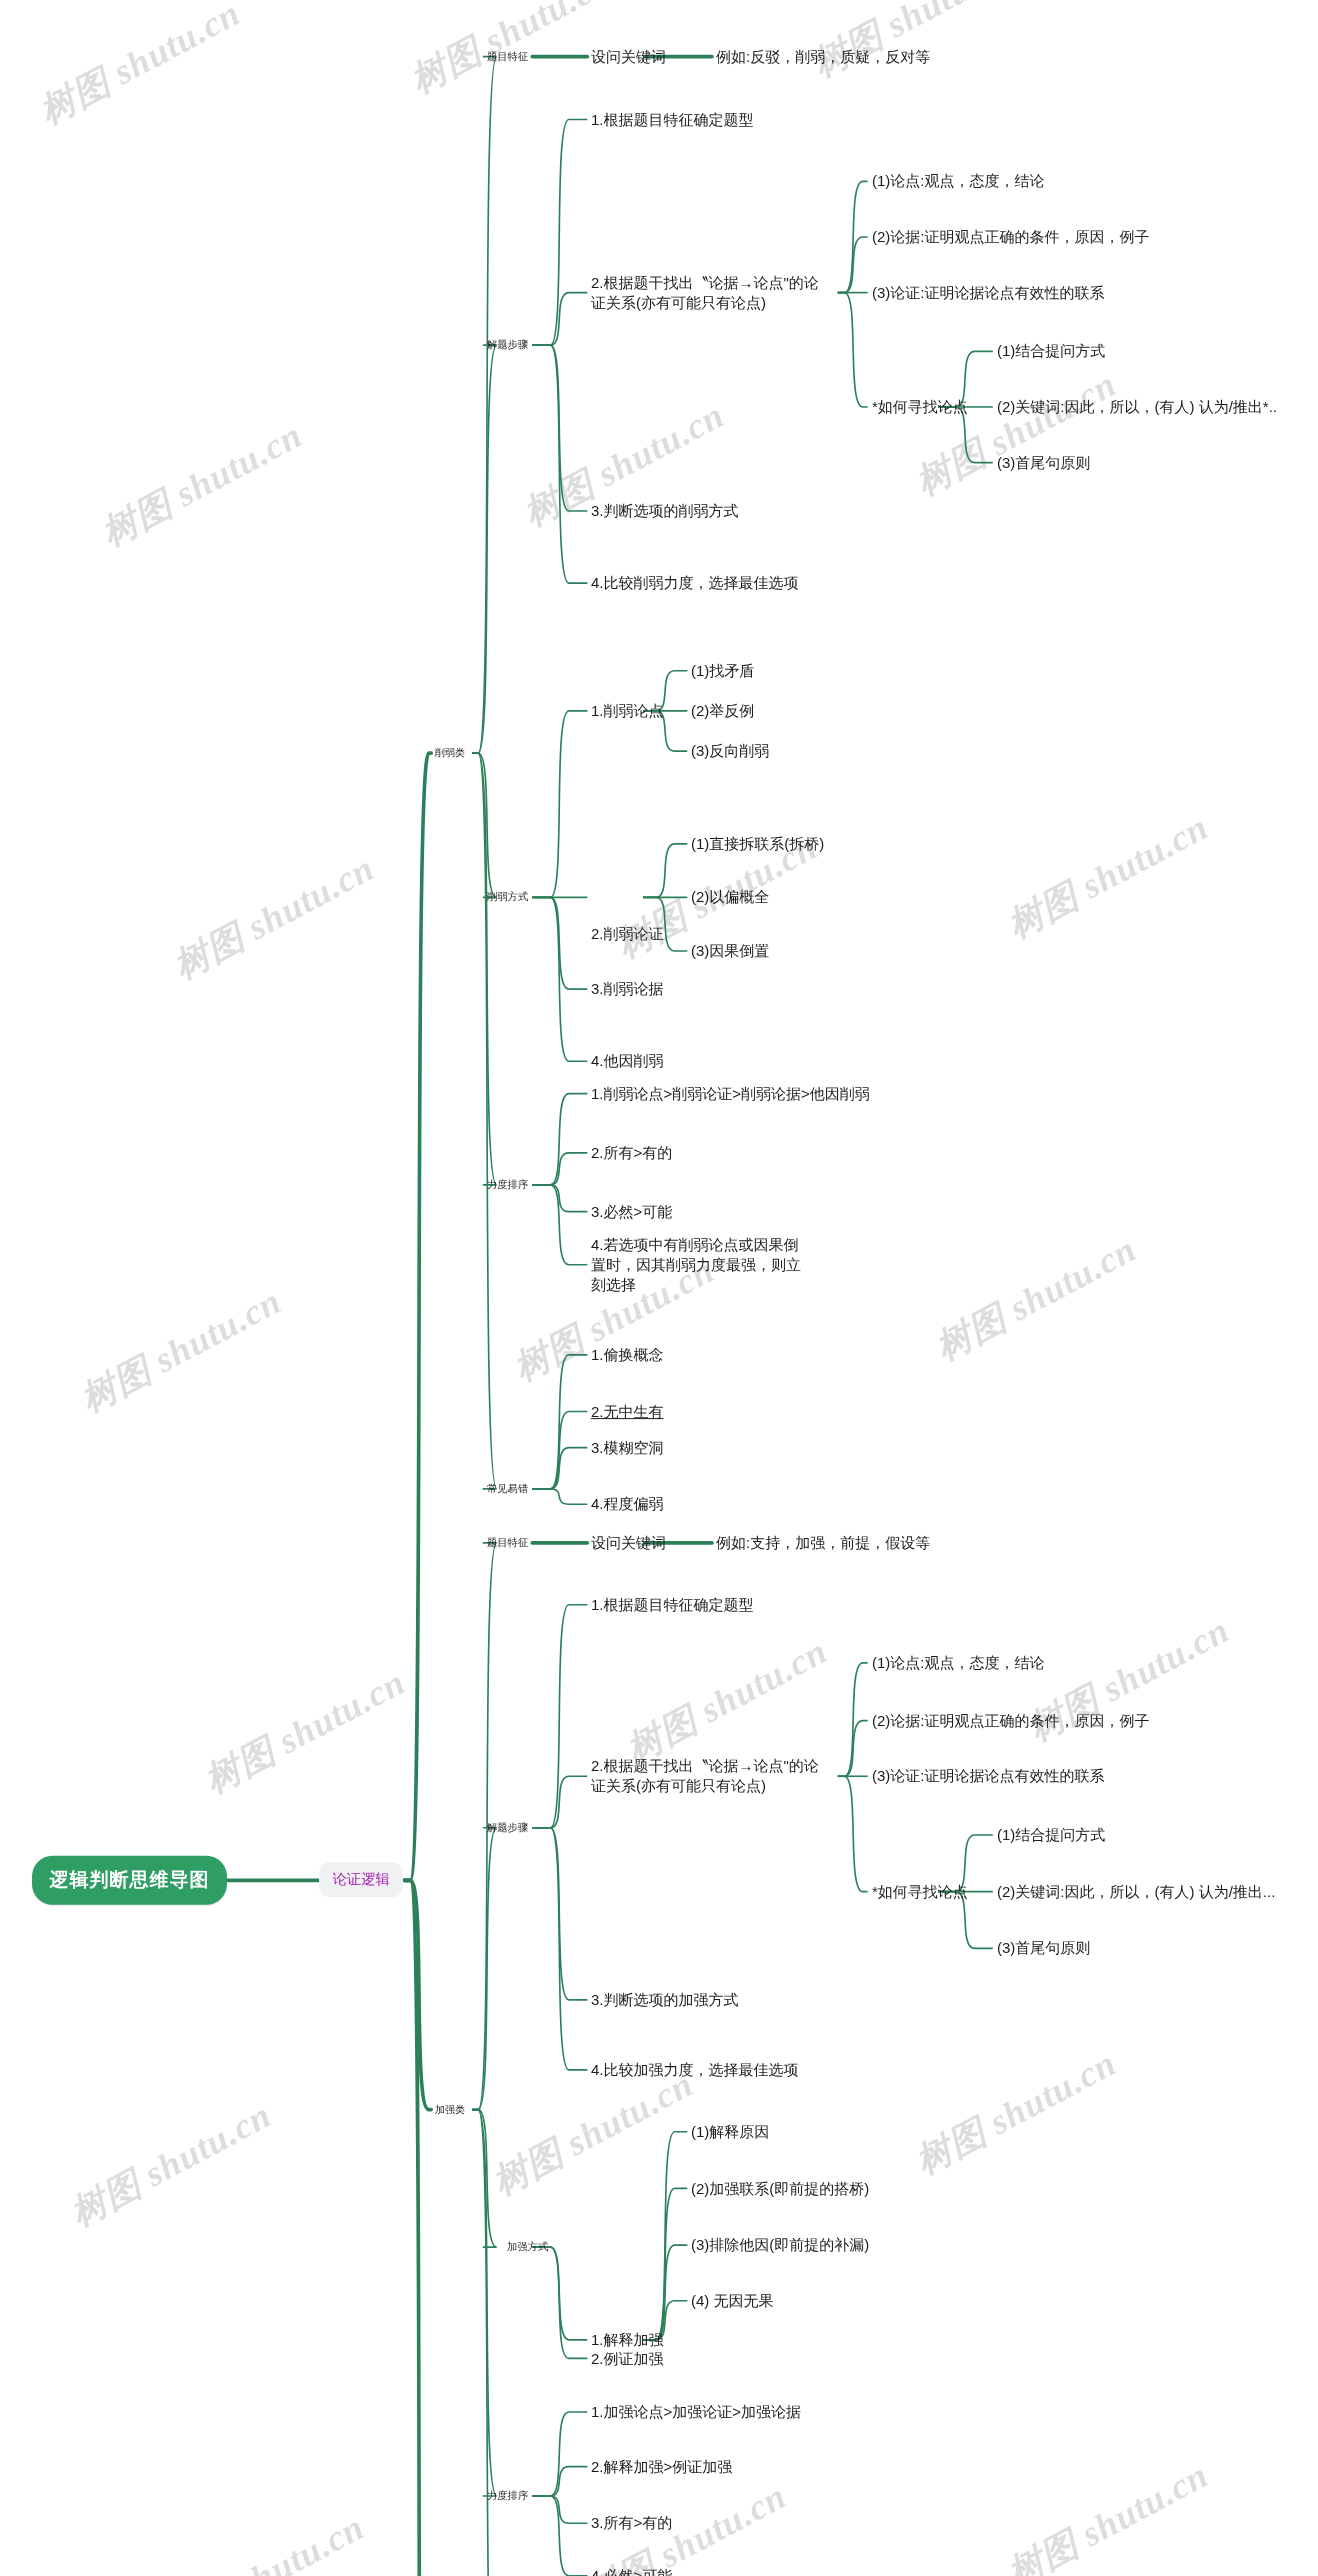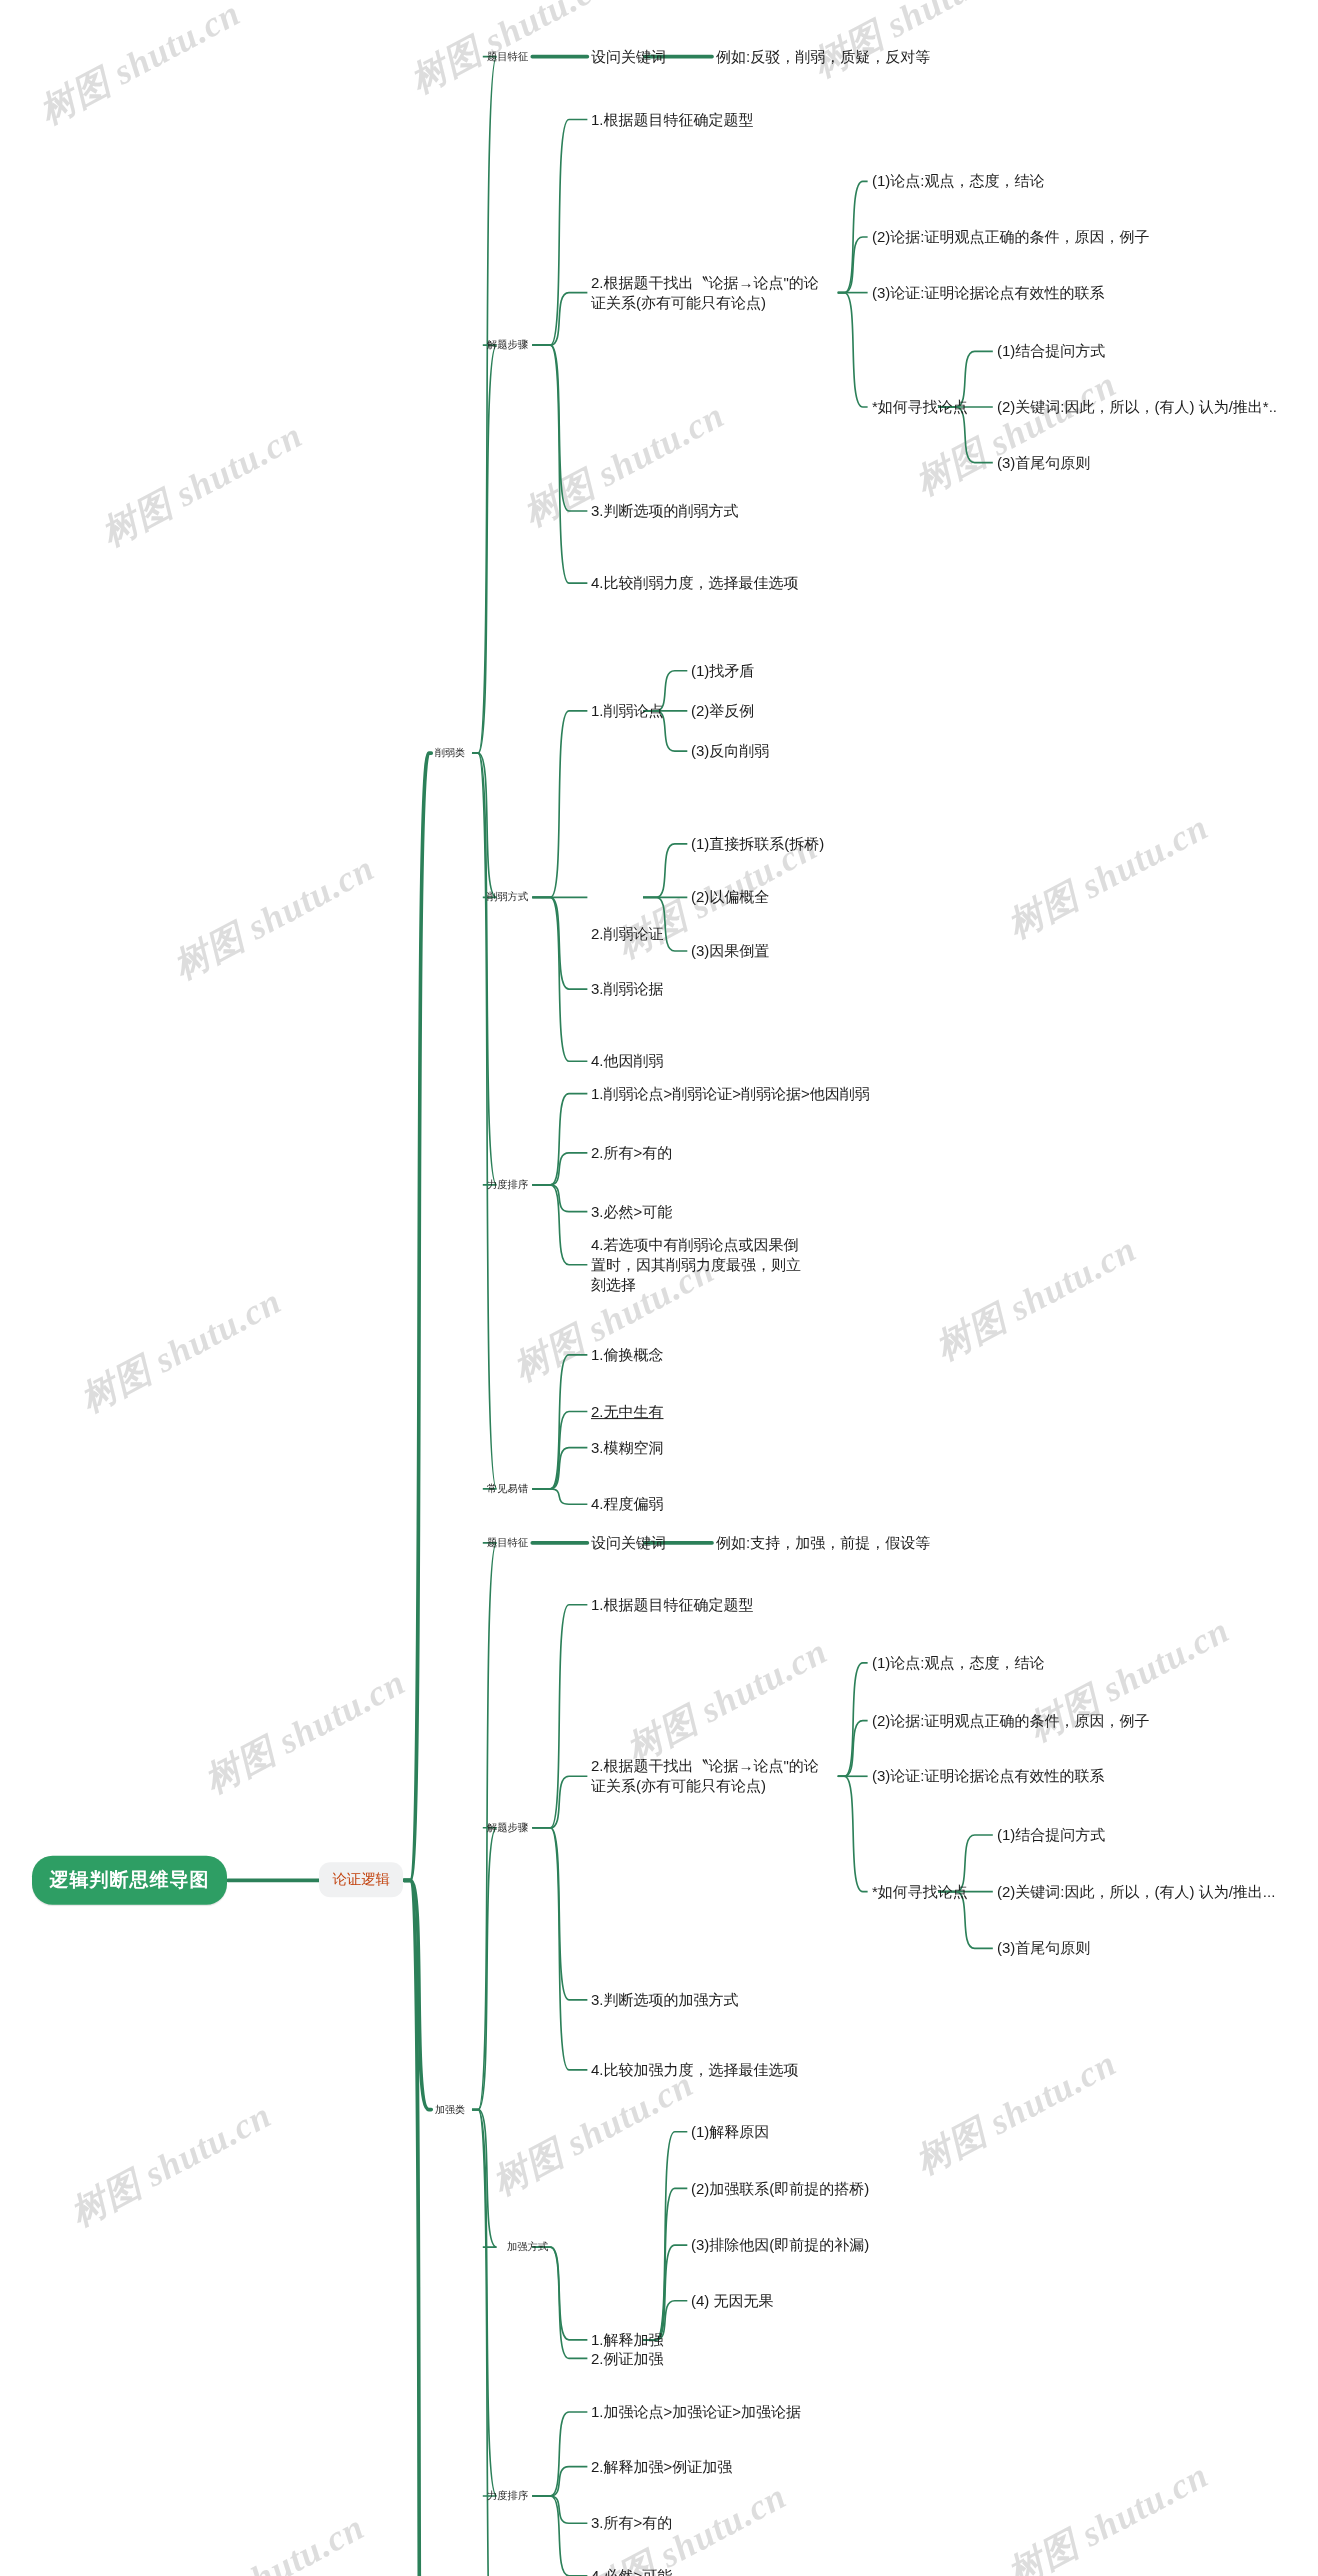--- a/index.html
+++ b/index.html
@@ -64,21 +64,21 @@
     letter-spacing: 1px;
     padding: 11.3px 17.5px;
     border-radius: 20.6px;
     white-space: nowrap;
     box-shadow: 0 0.5px 1px rgba(0,0,0,.10);
   }
   .branch1 {
     position: absolute;
     transform: translateY(-50%);
     background: #f0f1f2;
-    color: #c2410c;
+    color: #a21caf;
     font-size: 14.4px;
     padding: 8.2px 13.4px;
     border-radius: 11.3px;
     white-space: nowrap;
   }
 </style>
 </head>
 <body>
 
 <div id="canvas">

